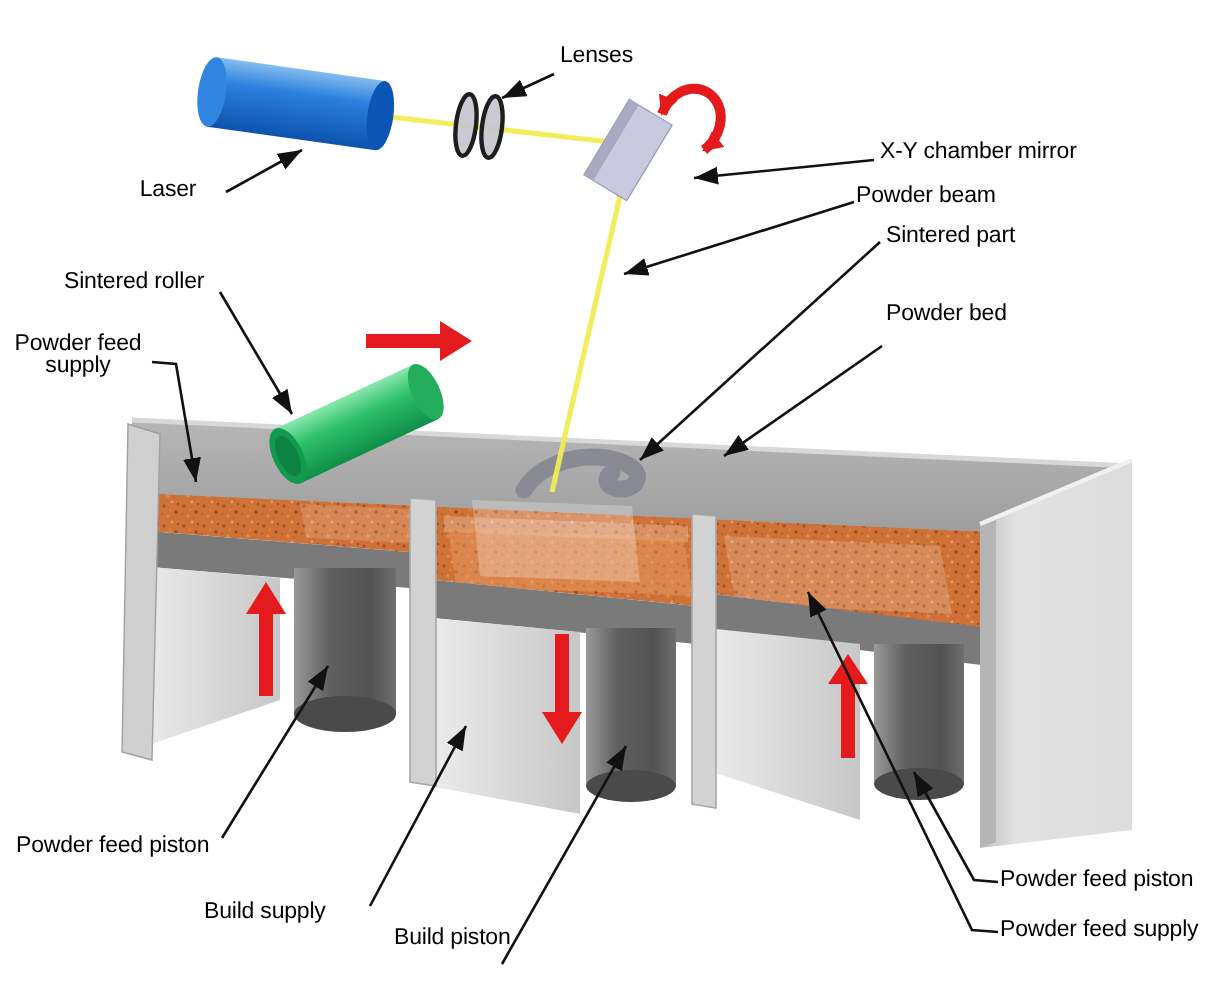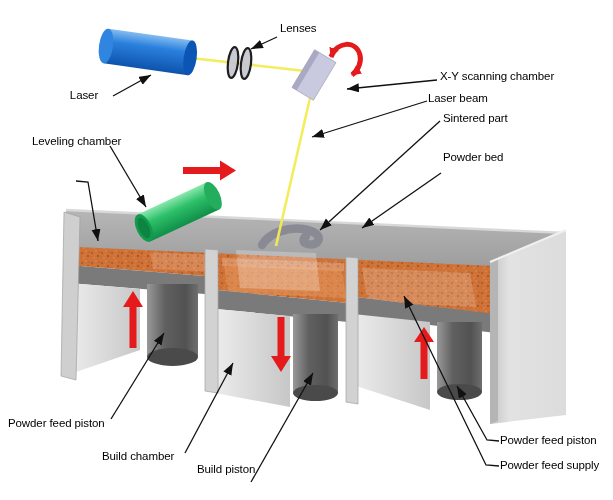--- a/index.html
+++ b/index.html
@@ -179,24 +179,28 @@
     <line x1="111" y1="419" x2="164" y2="333" marker-end="url(#ahBlack)"></line>
     <line x1="185" y1="453" x2="233" y2="363" marker-end="url(#ahBlack)"></line>
     <line x1="251" y1="482" x2="313" y2="373" marker-end="url(#ahBlack)"></line>
     <path d="M499,441 L487,440 L457,386" marker-end="url(#ahBlack)"></path>
     <path d="M499,466 L486,465 L404,296" marker-end="url(#ahBlack)"></path>
   </g>
 </svg>
 
 <div class="lbl" style="left:280px;top:23px">Lenses</div>
 <div class="lbl right" style="left:60px;top:90px;width:48px">Laser</div>
-<div class="lbl" style="left:440px;top:71px">X-Y scanning chamber</div>
-<div class="lbl" style="left:428px;top:93px">Laser beam</div>
+<div class="lbl" style="left:440px;top:71px">X-Y chamber mirror</div>
+<div class="lbl" style="left:428px;top:93px">Powder beam</div>
 <div class="lbl" style="left:443px;top:113px">Sintered part</div>
 <div class="lbl" style="left:443px;top:152px">Powder bed</div>
-<div class="lbl" style="left:32px;top:136px">Leveling chamber</div>
+<div class="lbl" style="left:32px;top:136px">Sintered roller</div>
+<div class="lbl right" style="left:3px;top:167px;width:72px">
+  <div>Powder feed</div>
+  <div>supply</div>
+</div>
 <div class="lbl" style="left:8px;top:418px">Powder feed piston</div>
-<div class="lbl" style="left:102px;top:451px">Build chamber</div>
+<div class="lbl" style="left:102px;top:451px">Build supply</div>
 <div class="lbl" style="left:197px;top:464px">Build piston</div>
 <div class="lbl" style="left:500px;top:435px">Powder feed piston</div>
 <div class="lbl" style="left:500px;top:460px">Powder feed supply</div>
 
 </div>
 
 </body></html>

